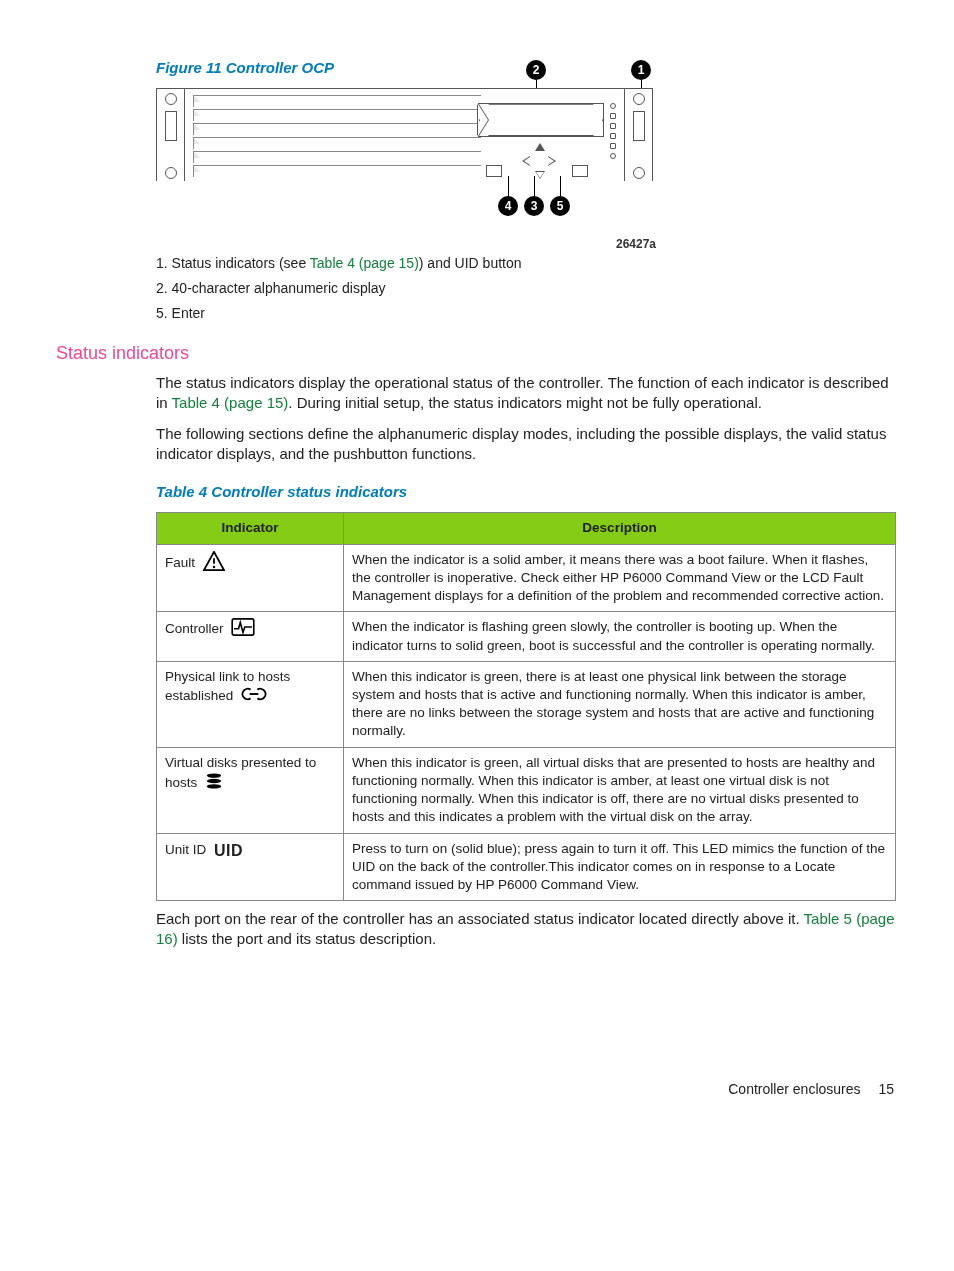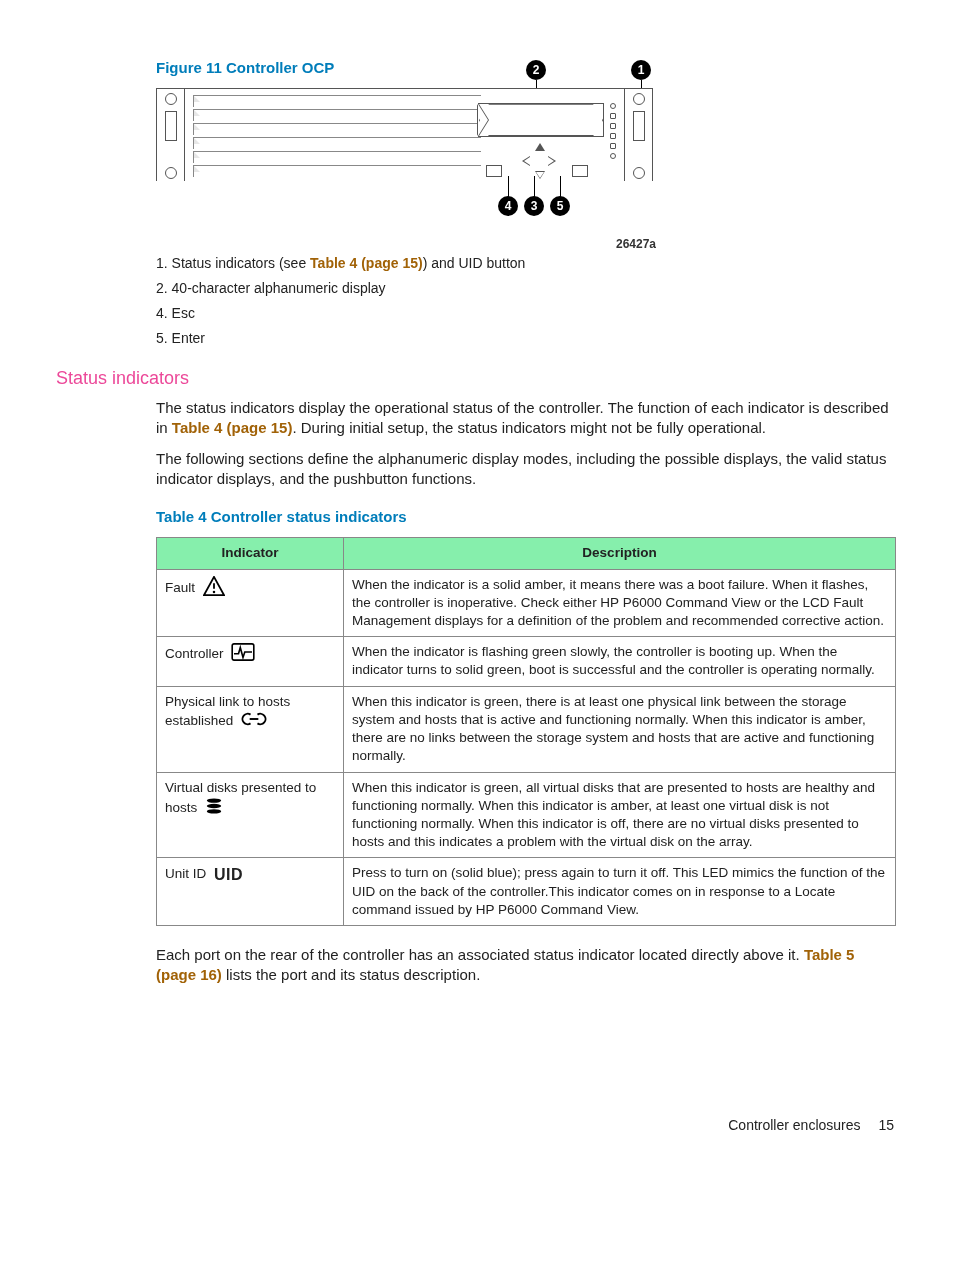--- a/index.html
+++ b/index.html
@@ -10,35 +10,35 @@
     padding: 40px 56px 60px 56px;
     width: 954px;
     box-sizing: border-box;
     line-height: 1.35;
   }
   .figure-caption, .table-caption {
     color: #007dba;
     font-weight: bold;
     font-size: 15px;
     margin: 18px 0 10px 100px;
+    font-style: italic;
   }
   .section-heading {
     color: #ec4899;
     font-weight: normal;
     font-size: 18px;
     margin: 18px 0 8px 0;
   }
   .body-para {
     margin: 6px 0 10px 100px;
     font-size: 15px;
   }
   .link {
-    color: #a16207;
+    color: #15803d;
     cursor: pointer;
-    font-weight: bold;
   }
   .callout-list {
     margin: 16px 0 0 100px;
     font-size: 14px;
   }
   .callout-list div {
     margin: 6px 0;
   }
   
   .figure-wrap {
@@ -215,21 +215,21 @@
   }
   table.status th, table.status td {
     border: 1px solid #888;
     padding: 6px 8px;
     text-align: left;
     vertical-align: top;
   }
   table.status th {
     text-align: center;
     font-weight: bold;
-    background: #86efac;
+    background: #84cc16;
   }
   table.status td.ind {
     width: 170px;
     font-size: 13.5px;
   }
   .icon {
     display: inline-block;
     vertical-align: middle;
     margin-left: 4px;
   }
@@ -303,21 +303,20 @@
   <div class="bubble" style="left:394px; top:108px;">5</div>
 
   <div class="figcode">26427a</div>
 </div>
 
 <div class="callout-list" style="margin-top:70px;">
   <div>
     <span>1. Status indicators (see </span><span class="link">Table 4 (page 15)</span><span>) and UID button</span>
   </div>
   <div>2. 40-character alphanumeric display</div>
-  <div>4. Esc</div>
   <div>5. Enter</div>
 </div>
 
 <div class="section-heading">Status indicators</div>
 
 <p class="body-para">
   <span>The status indicators display the operational status of the controller. The function of each indicator is described in </span><span class="link">Table 4 (page 15)</span><span>. During initial setup, the status indicators might not be fully operational.</span>
 </p>
 <p class="body-para">The following sections define the alphanumeric display modes, including the possible displays, the valid status indicator displays, and the pushbutton functions.</p>
 
@@ -385,20 +384,20 @@
     <tr>
       <td class="ind">
         <span>Unit ID</span>
         <span class="icon" style="font-weight:bold; font-size:16px; letter-spacing:0.5px;">UID</span>
       </td>
       <td>Press to turn on (solid blue); press again to turn it off. This LED mimics the function of the UID on the back of the controller.This indicator comes on in response to a Locate command issued by HP P6000 Command View.</td>
     </tr>
   </tbody>
 </table>
 
-<p class="body-para" style="margin-top:19px;">
+<p class="body-para" style="margin-top:8px;">
   <span>Each port on the rear of the controller has an associated status indicator located directly above it. </span><span class="link">Table 5 (page 16)</span><span> lists the port and its status description.</span>
 </p>
 
 <div class="footer">
   <span>Controller enclosures</span>
   <span class="pn">15</span>
 </div>
 
 </body></html>

